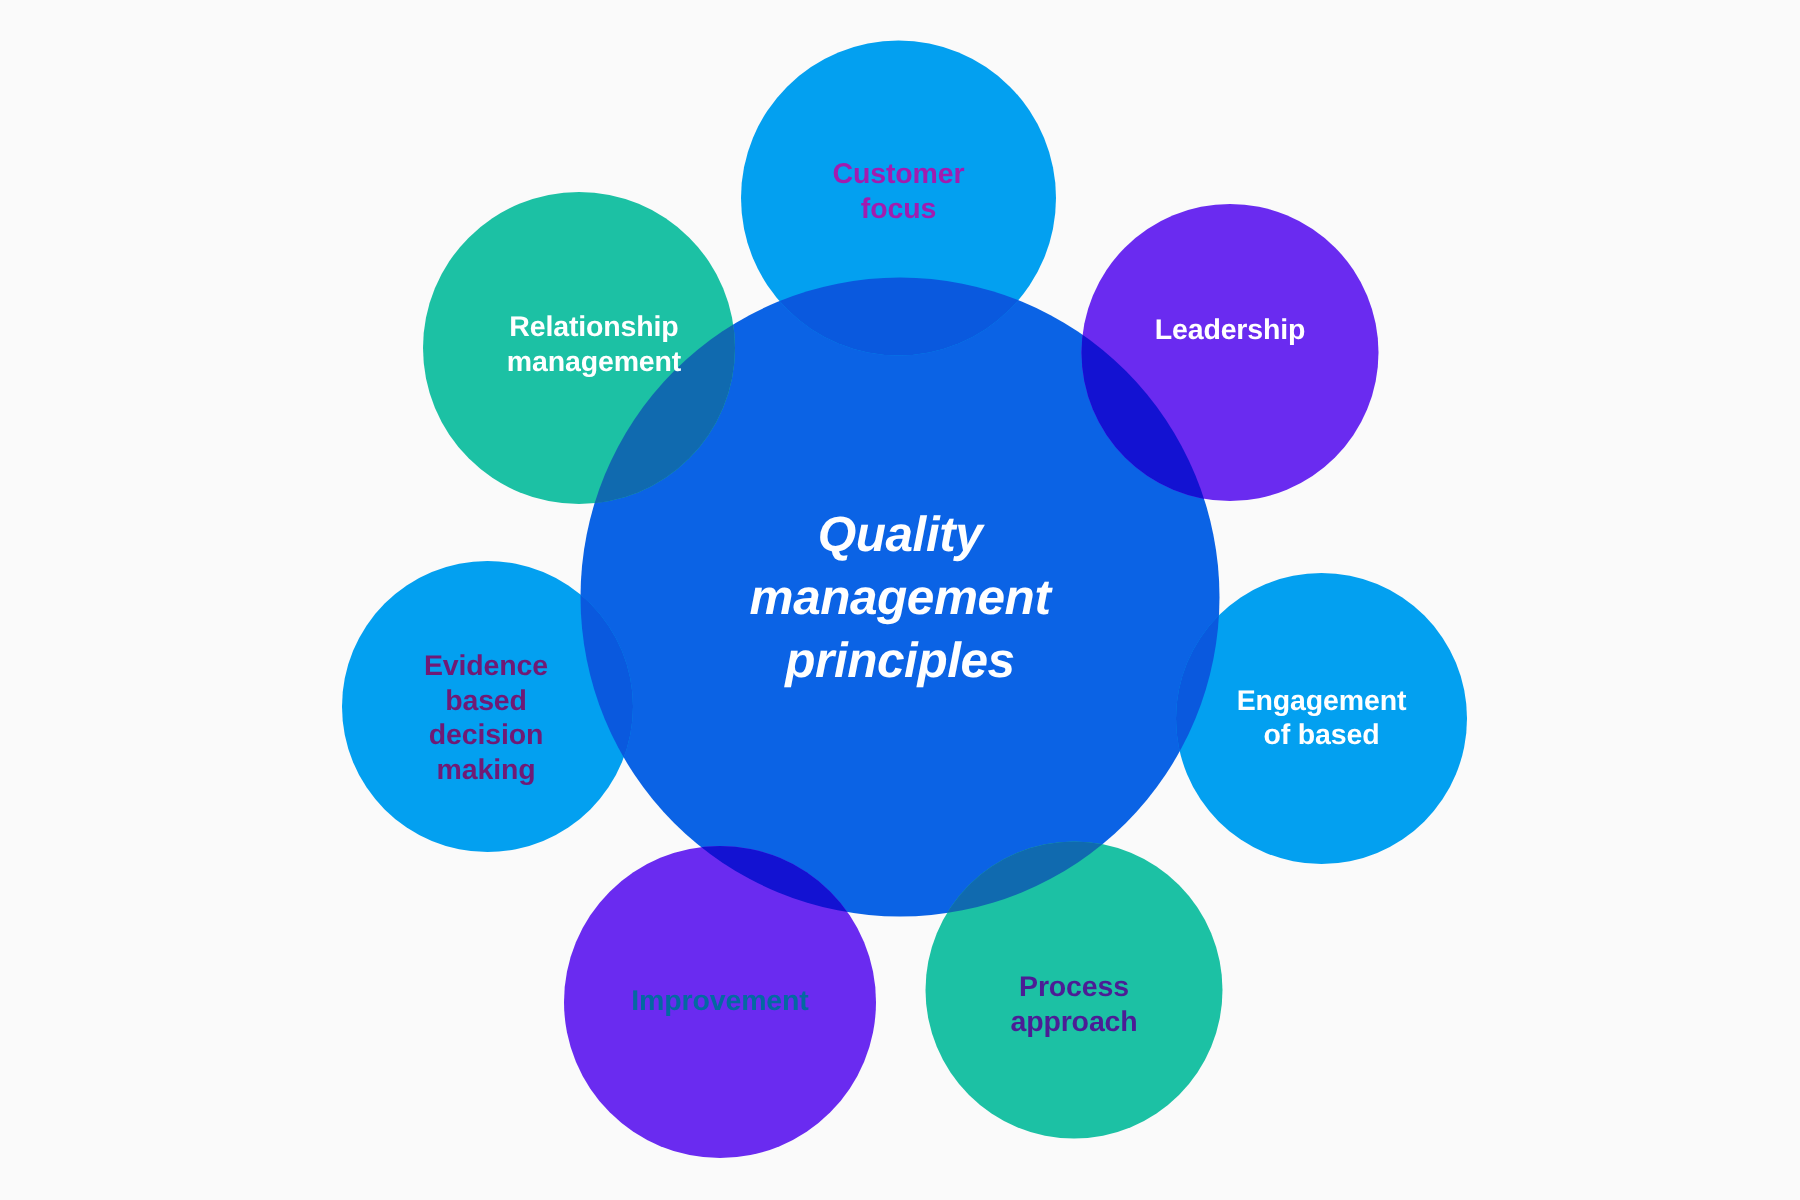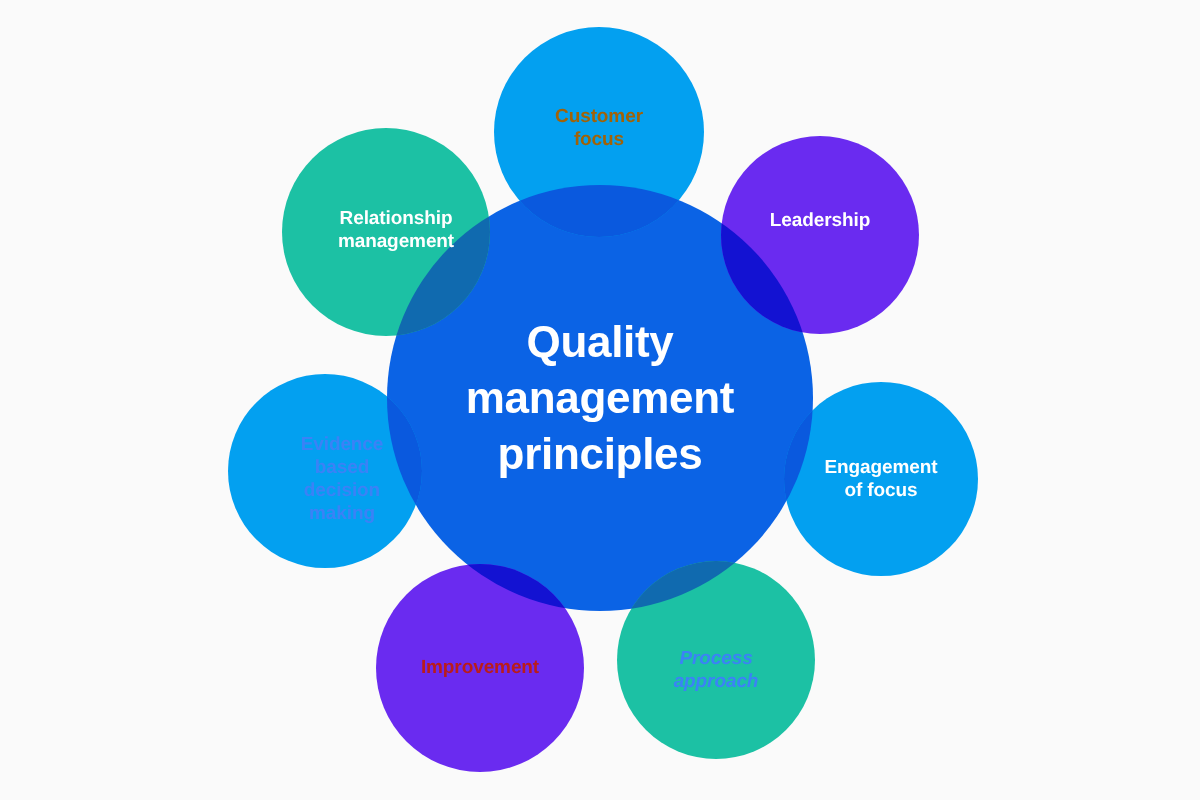--- a/index.html
+++ b/index.html
@@ -43,25 +43,26 @@
   }
   .node-label.outer { font-size: 19px; }
   .center-label {
     position: absolute;
     display: flex;
     align-items: center;
     justify-content: center;
     text-align: center;
     color: #ffffff;
     font-weight: bold;
-    font-size: 44px;
+    font-size: 33px;
     line-height: 1.28;
     letter-spacing: -0.3px;
     white-space: pre-line;
     pointer-events: none;
+    font-style: italic;
   }
 </style>
 </head>
 <body style="background: rgb(250, 250, 250);">
 
 <div id="stage" style="background: rgb(250, 250, 250);">
 
   <svg id="diagram" viewBox="0 0 1200 800">
     <defs>
       <clipPath id="clip-center">
@@ -87,29 +88,29 @@
         <circle cx="386" cy="232" r="104" fill="#1cc1a4"></circle>
         <circle cx="386" cy="232" r="104" fill="#106aaf" clip-path="url(#clip-center)"></circle>
       </g>
   </svg>
 
   <div class="center-label" id="center-label" style="left: 430px; top: 328px; width: 340px; height: 140px; color: rgb(255, 255, 255);">Quality
 management
 principles</div>
 
   <div id="labels-layer">
-      <div class="node-label outer" style="width: 190px; height: 70px; left: 504px; top: 93px; color: #a16207;">Customer
+      <div class="node-label outer" style="width: 190px; height: 70px; left: 504px; top: 93px; color: #a21caf;">Customer
 focus</div>
       <div class="node-label outer" style="width: 190px; height: 40px; left: 725px; top: 201px; color: rgb(255, 255, 255);">Leadership</div>
       <div class="node-label outer" style="width: 190px; height: 70px; left: 786px; top: 444px; color: rgb(255, 255, 255);">Engagement
-of focus</div>
-      <div class="node-label outer" style="width: 180px; height: 70px; left: 626px; top: 635px; color: #3b82f6; font-style: italic;">Process
+of based</div>
+      <div class="node-label outer" style="width: 180px; height: 70px; left: 626px; top: 635px; color: #4c1d95;">Process
 approach</div>
-      <div class="node-label outer" style="width: 200px; height: 40px; left: 380px; top: 648px; color: #b91c1c;">Improvement</div>
-      <div class="node-label outer" style="width: 160px; height: 130px; left: 262px; top: 414px; color: #3b82f6;">Evidence
+      <div class="node-label outer" style="width: 200px; height: 40px; left: 380px; top: 648px; color: #0369a1;">Improvement</div>
+      <div class="node-label outer" style="width: 160px; height: 130px; left: 244px; top: 414px; color: #701a75;">Evidence
 based
 decision
 making</div>
       <div class="node-label outer" style="width: 190px; height: 70px; left: 301px; top: 195px; color: rgb(255, 255, 255);">Relationship
 management</div>
     </div>
 
 </div>
 
 </body></html>

